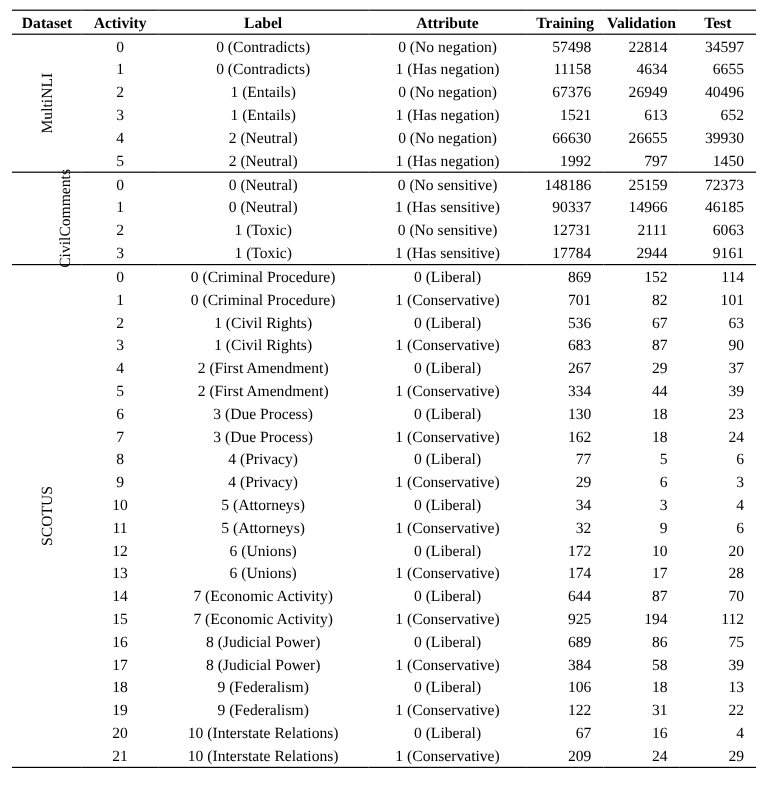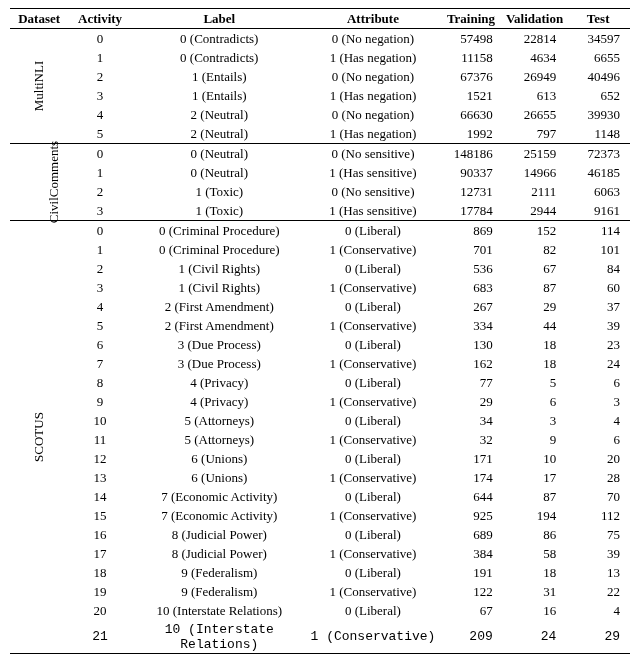--- a/index.html
+++ b/index.html
@@ -37,21 +37,21 @@
     vertical-align: middle;
     text-align: center;
   }
   .rot {
     display: inline-block;
     transform: rotate(-90deg);
     white-space: nowrap;
     font-size: 13px;
   }
   tr.sep td:not(.dataset-cell) { border-bottom: 0.8px solid #000; }
-  tr.last td { border-bottom: 1.2px solid #000; font-family: Liberation Mono, monospace; }
+  tr.last td { border-bottom: 1.2px solid #000; }
   td.num { text-align: right; padding-right: 10px; }
   td.lbl { text-align: center; }
   td.subg { text-align: center; }
 </style>
 </head>
 <body>
 
 <table>
   <colgroup>
     <col class="c-dataset">
@@ -114,21 +114,21 @@
         <td class="num">66630</td>
         <td class="num">26655</td>
         <td class="num">39930</td>
       </tr>
       <tr class="sep">
         <td class="subg">5</td>
         <td class="lbl">2 (Neutral)</td>
         <td class="lbl">1 (Has negation)</td>
         <td class="num">1992</td>
         <td class="num">797</td>
-        <td class="num">1148</td>
+        <td class="num">1450</td>
       </tr>
       <tr>
         <td class="dataset-cell" rowspan="4"><span class="rot">CivilComments</span></td>
         <td class="subg">0</td>
         <td class="lbl">0 (Neutral)</td>
         <td class="lbl">0 (No sensitive)</td>
         <td class="num">148186</td>
         <td class="num">25159</td>
         <td class="num">72373</td>
       </tr>
@@ -172,29 +172,29 @@
         <td class="num">701</td>
         <td class="num">82</td>
         <td class="num">101</td>
       </tr>
       <tr>
         <td class="subg">2</td>
         <td class="lbl">1 (Civil Rights)</td>
         <td class="lbl">0 (Liberal)</td>
         <td class="num">536</td>
         <td class="num">67</td>
-        <td class="num">84</td>
+        <td class="num">63</td>
       </tr>
       <tr>
         <td class="subg">3</td>
         <td class="lbl">1 (Civil Rights)</td>
         <td class="lbl">1 (Conservative)</td>
         <td class="num">683</td>
         <td class="num">87</td>
-        <td class="num">60</td>
+        <td class="num">90</td>
       </tr>
       <tr>
         <td class="subg">4</td>
         <td class="lbl">2 (First Amendment)</td>
         <td class="lbl">0 (Liberal)</td>
         <td class="num">267</td>
         <td class="num">29</td>
         <td class="num">37</td>
       </tr>
       <tr>
@@ -250,21 +250,21 @@
         <td class="lbl">5 (Attorneys)</td>
         <td class="lbl">1 (Conservative)</td>
         <td class="num">32</td>
         <td class="num">9</td>
         <td class="num">6</td>
       </tr>
       <tr>
         <td class="subg">12</td>
         <td class="lbl">6 (Unions)</td>
         <td class="lbl">0 (Liberal)</td>
-        <td class="num">171</td>
+        <td class="num">172</td>
         <td class="num">10</td>
         <td class="num">20</td>
       </tr>
       <tr>
         <td class="subg">13</td>
         <td class="lbl">6 (Unions)</td>
         <td class="lbl">1 (Conservative)</td>
         <td class="num">174</td>
         <td class="num">17</td>
         <td class="num">28</td>
@@ -298,21 +298,21 @@
         <td class="lbl">8 (Judicial Power)</td>
         <td class="lbl">1 (Conservative)</td>
         <td class="num">384</td>
         <td class="num">58</td>
         <td class="num">39</td>
       </tr>
       <tr>
         <td class="subg">18</td>
         <td class="lbl">9 (Federalism)</td>
         <td class="lbl">0 (Liberal)</td>
-        <td class="num">191</td>
+        <td class="num">106</td>
         <td class="num">18</td>
         <td class="num">13</td>
       </tr>
       <tr>
         <td class="subg">19</td>
         <td class="lbl">9 (Federalism)</td>
         <td class="lbl">1 (Conservative)</td>
         <td class="num">122</td>
         <td class="num">31</td>
         <td class="num">22</td>

